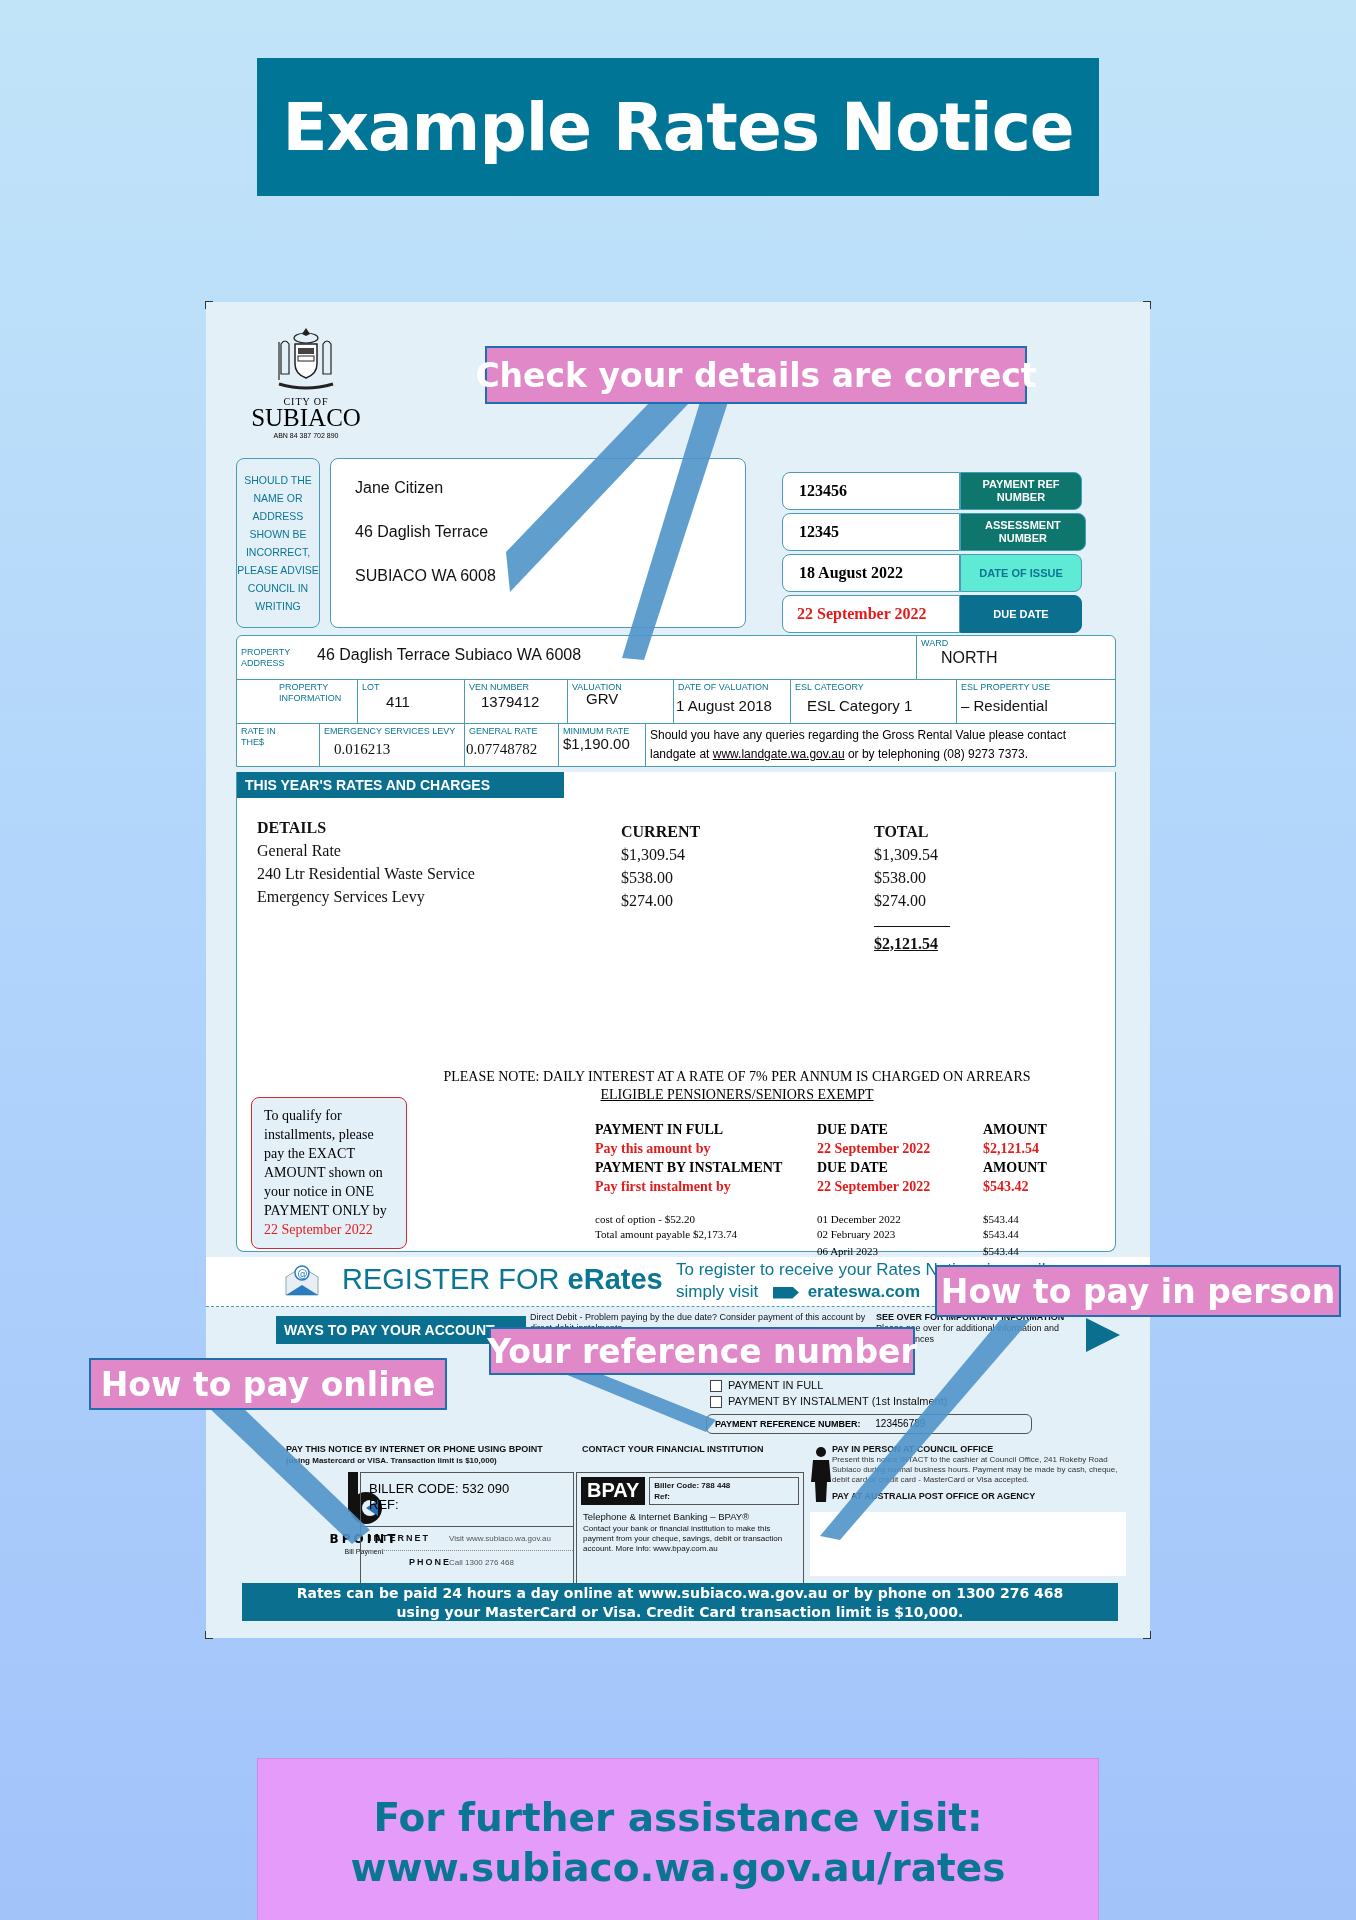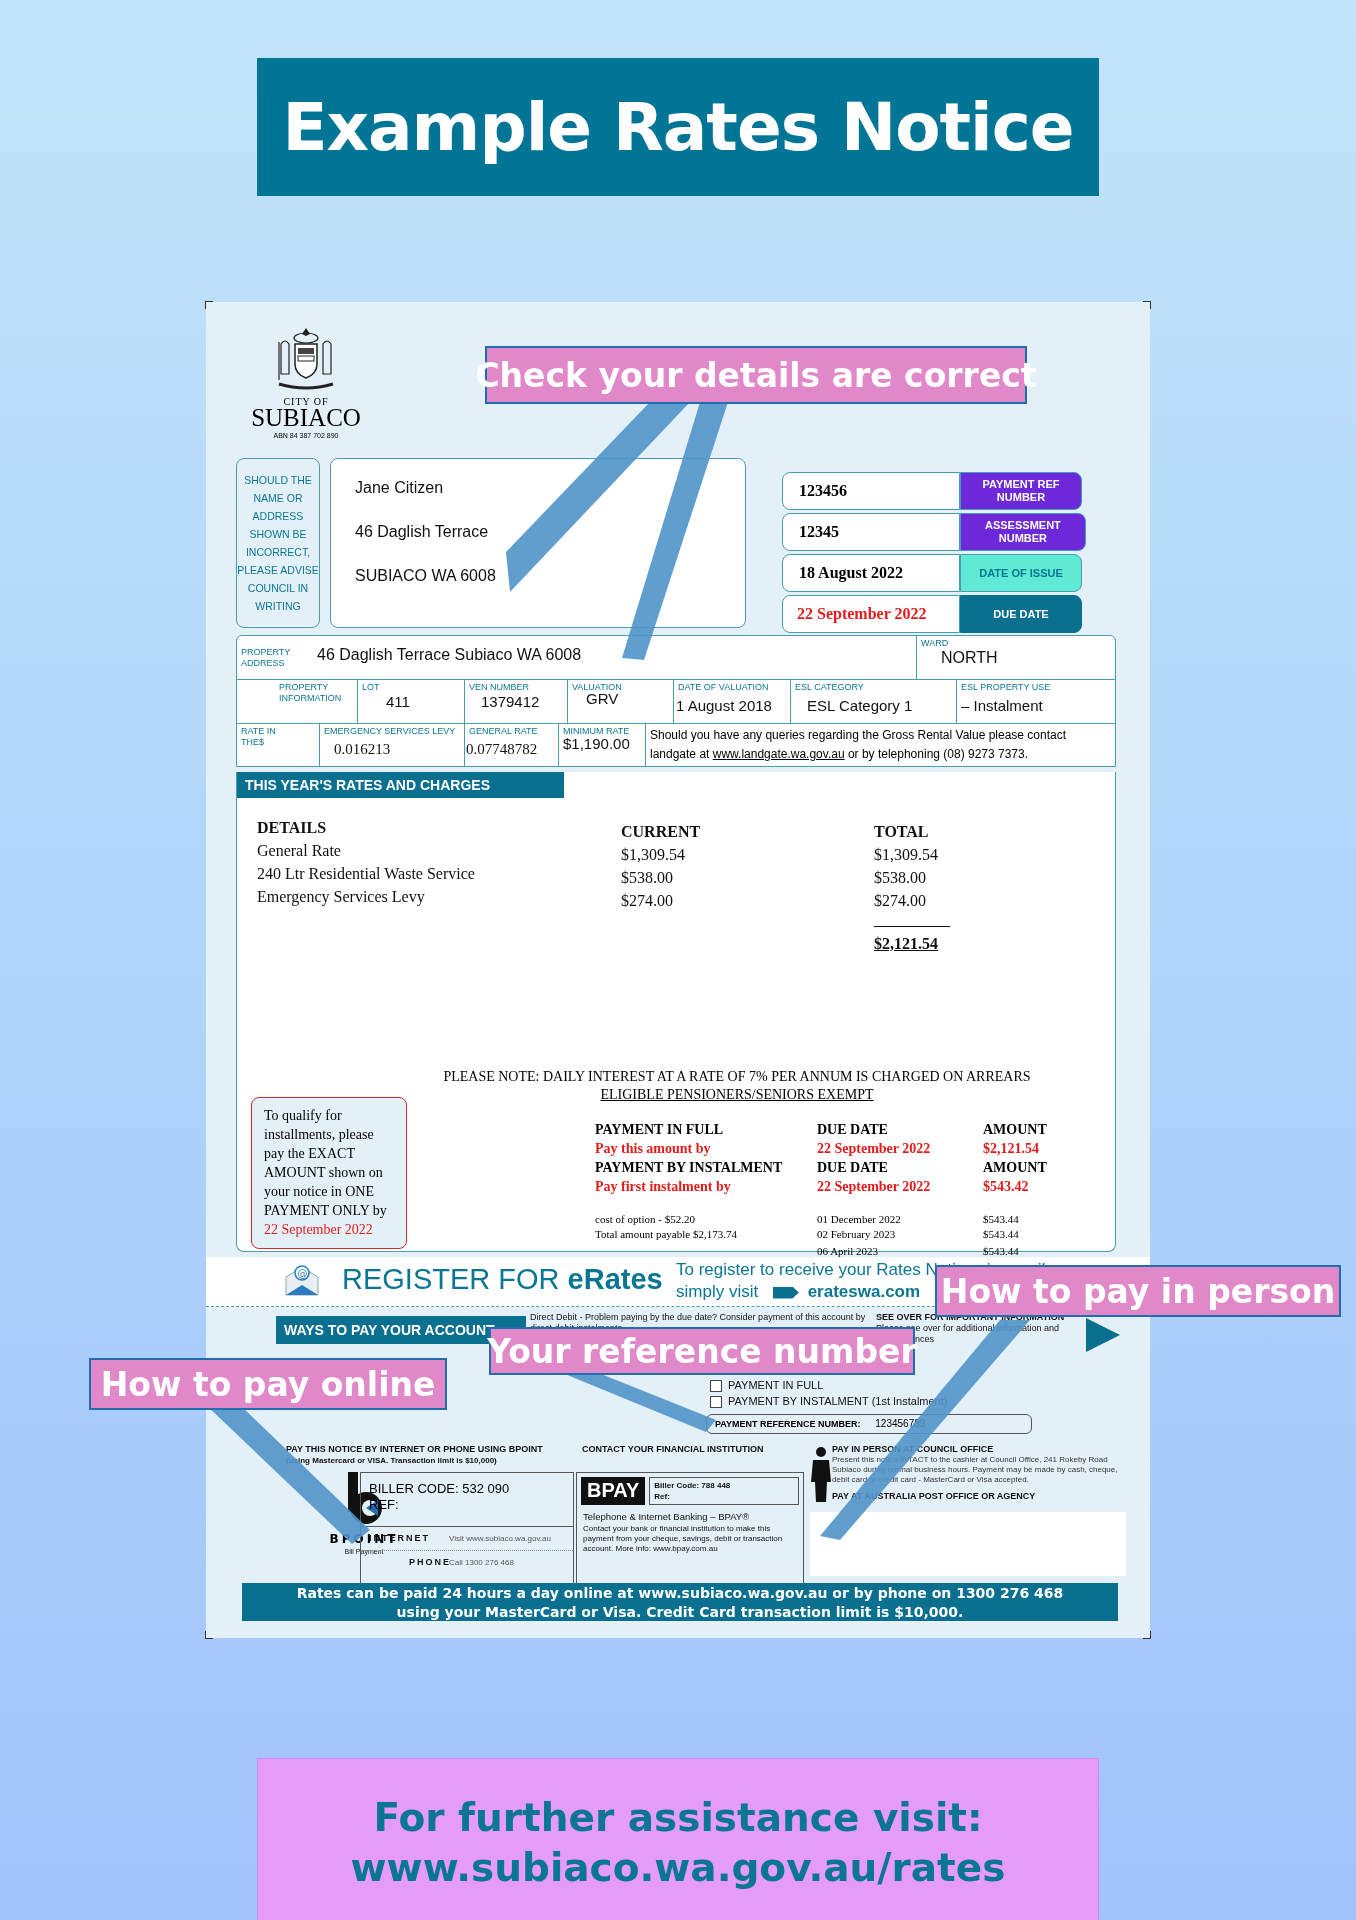--- a/index.html
+++ b/index.html
@@ -51,21 +51,21 @@
   }
   .address-box div { height: 44px; }
   .ref-table { left: 576px; top: 170px; width: 300px; }
   .ref-row { display: flex; height: 38px; margin-bottom: 3px; }
   .ref-val {
     flex: 0 0 178px; background: #fff; border: 1.5px solid #4a9cb2; border-radius: 8px 0 0 8px;
     font-family: "Liberation Serif", serif; font-weight: bold; font-size: 16px;
     display: flex; align-items: center; padding-left: 16px;
   }
   .ref-lbl {
-    flex: 1; border-radius: 0 8px 8px 0; background: #6d28d9; color: #fff;
+    flex: 1; border-radius: 0 8px 8px 0; background: #0f766e; color: #fff;
     font-family: "Liberation Sans", sans-serif; font-weight: bold; font-size: 11px; line-height: 13px;
     display: flex; align-items: center; justify-content: center; text-align: center;
     border: 1.5px solid #3e9fbd;
   }
   .ref-lbl.white { background: #5eead4; color: #0b7693; border-color: #4a9cb2; }
   .ref-lbl.dark { background: #0b6f8f; border-color: #0b6f8f; }
 
   .prop-grid { left: 30px; top: 333px; width: 880px; border: 1px solid #4a9cb2; border-radius: 6px 6px 0 0; background:#fff; }
   .prow { display: flex; border-bottom: 1px solid #4a9cb2; }
   .pcell { border-right: 1px solid #4a9cb2; padding: 2px 4px; position: relative; }
@@ -208,21 +208,21 @@
       <div class="pcell" style="width:117px;">
           <div class="plbl">DATE OF VALUATION</div>
           <div class="pval" style="margin-top:4px;margin-left:-2px;">1 August 2018</div>
         </div>
       <div class="pcell" style="width:166px;">
           <div class="plbl">ESL CATEGORY</div>
           <div class="pval" style="margin-left:12px;margin-top:4px;">ESL Category 1</div>
         </div>
       <div class="pcell" style="flex:1;">
           <div class="plbl">ESL PROPERTY USE</div>
-          <div class="pval" style="margin-top:4px;">– Instalment</div>
+          <div class="pval" style="margin-top:4px;">– Residential</div>
         </div>
     </div>
     <div class="prow" style="height:42px;border-bottom:none;">
       <div class="pcell" style="width:83px;">
           <div class="plbl" style="width:40px;">RATE IN THE$</div>
         </div>
       <div class="pcell" style="width:145px;">
           <div class="plbl">EMERGENCY SERVICES LEVY</div>
           <div class="pval serif" style="margin-left:10px;margin-top:4px;">0.016213</div>
         </div>

